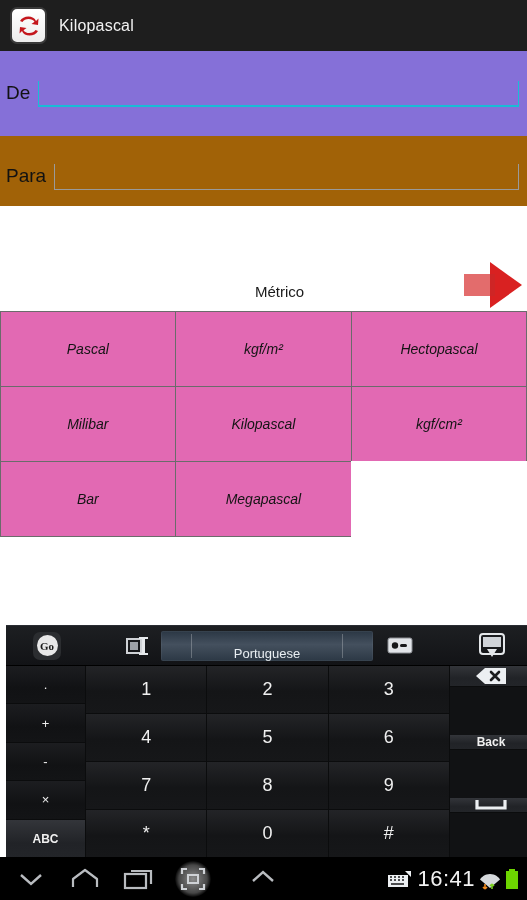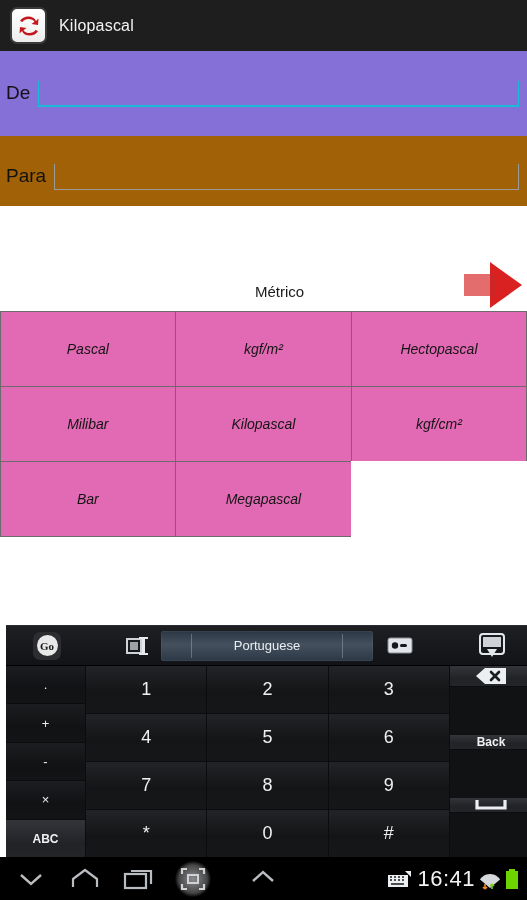--- a/index.html
+++ b/index.html
@@ -115,21 +115,21 @@
     background: #e8e8e8; color: #1a1a1a;
     font-size: 11px; font-weight: bold;
     display: flex; align-items: center; justify-content: center;
     font-family: "Liberation Serif", serif;
   }
   .tool-edit { position: absolute; left: 118px; width: 30px; height: 24px; }
   .lang-bar {
     position: absolute; left: 155px; width: 212px; height: 30px;
     background: linear-gradient(180deg, #2b3744 0%, #44505e 45%, #2c3845 100%);
     border-radius: 2px;
-    display: flex; align-items: center; justify-content: center;
+    display: flex; align-items: flex-end; justify-content: center;
     color: #e9eef2; font-size: 13px; cursor: pointer;
     box-shadow: inset 0 0 0 1px rgba(255,255,255,0.05);
   }
   .lang-bar::before, .lang-bar::after {
     content: ""; position: absolute; top: 3px; bottom: 3px; width: 1px;
     background: rgba(255,255,255,.25);
   }
   .lang-bar::before { left: 30px; }
   .lang-bar::after { right: 30px; }
   .tool-switch { position: absolute; left: 381px; width: 26px; height: 17px; }

